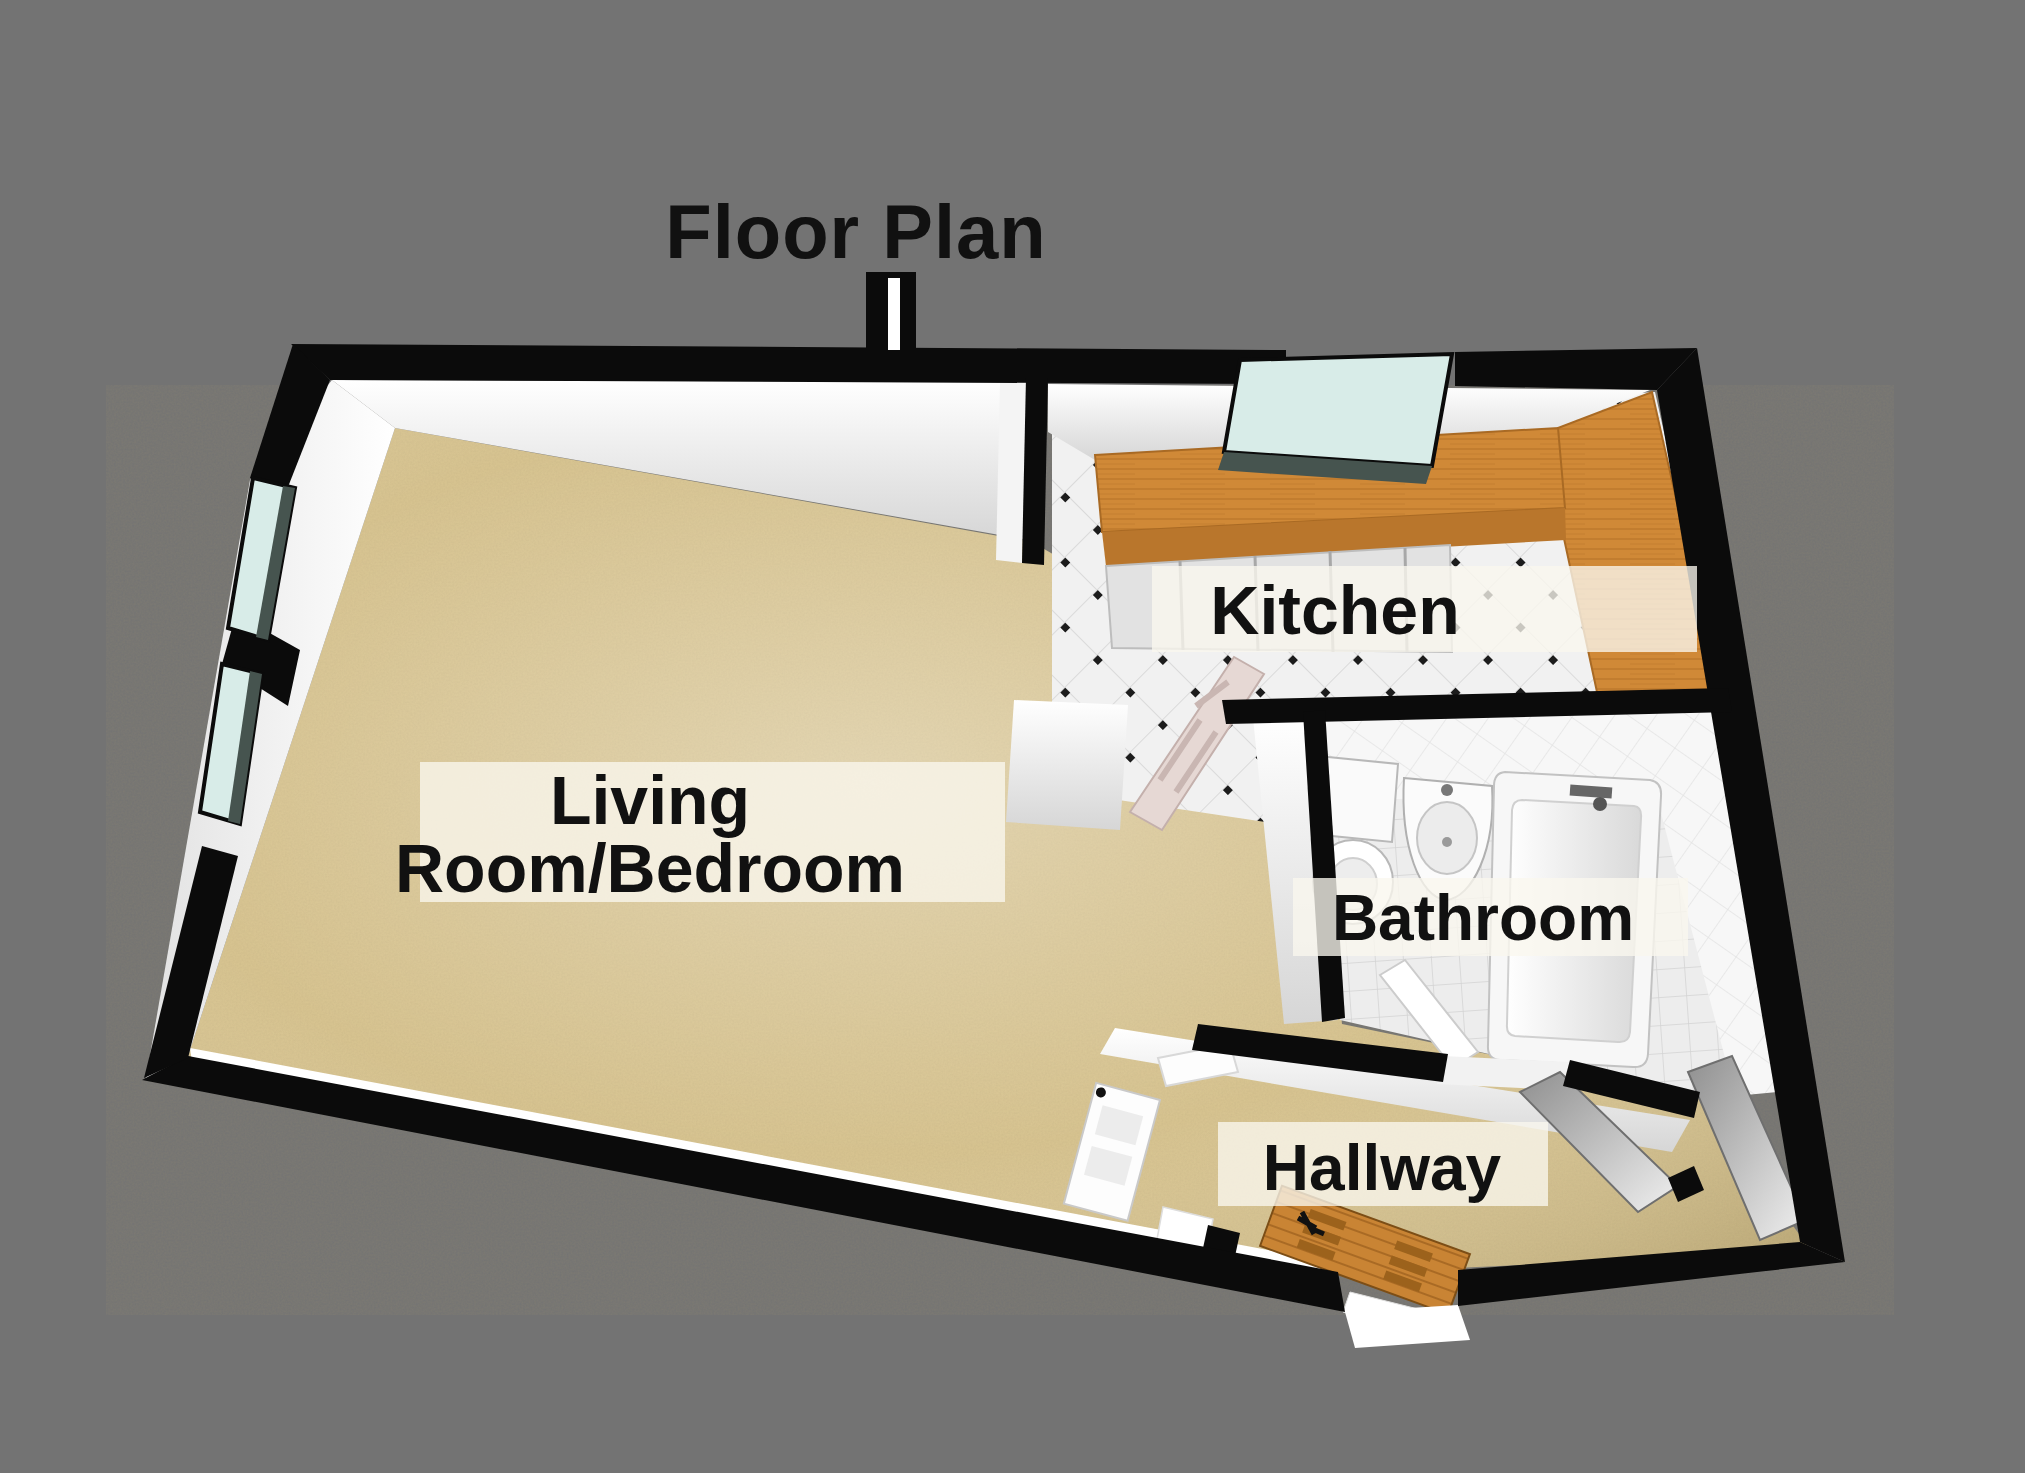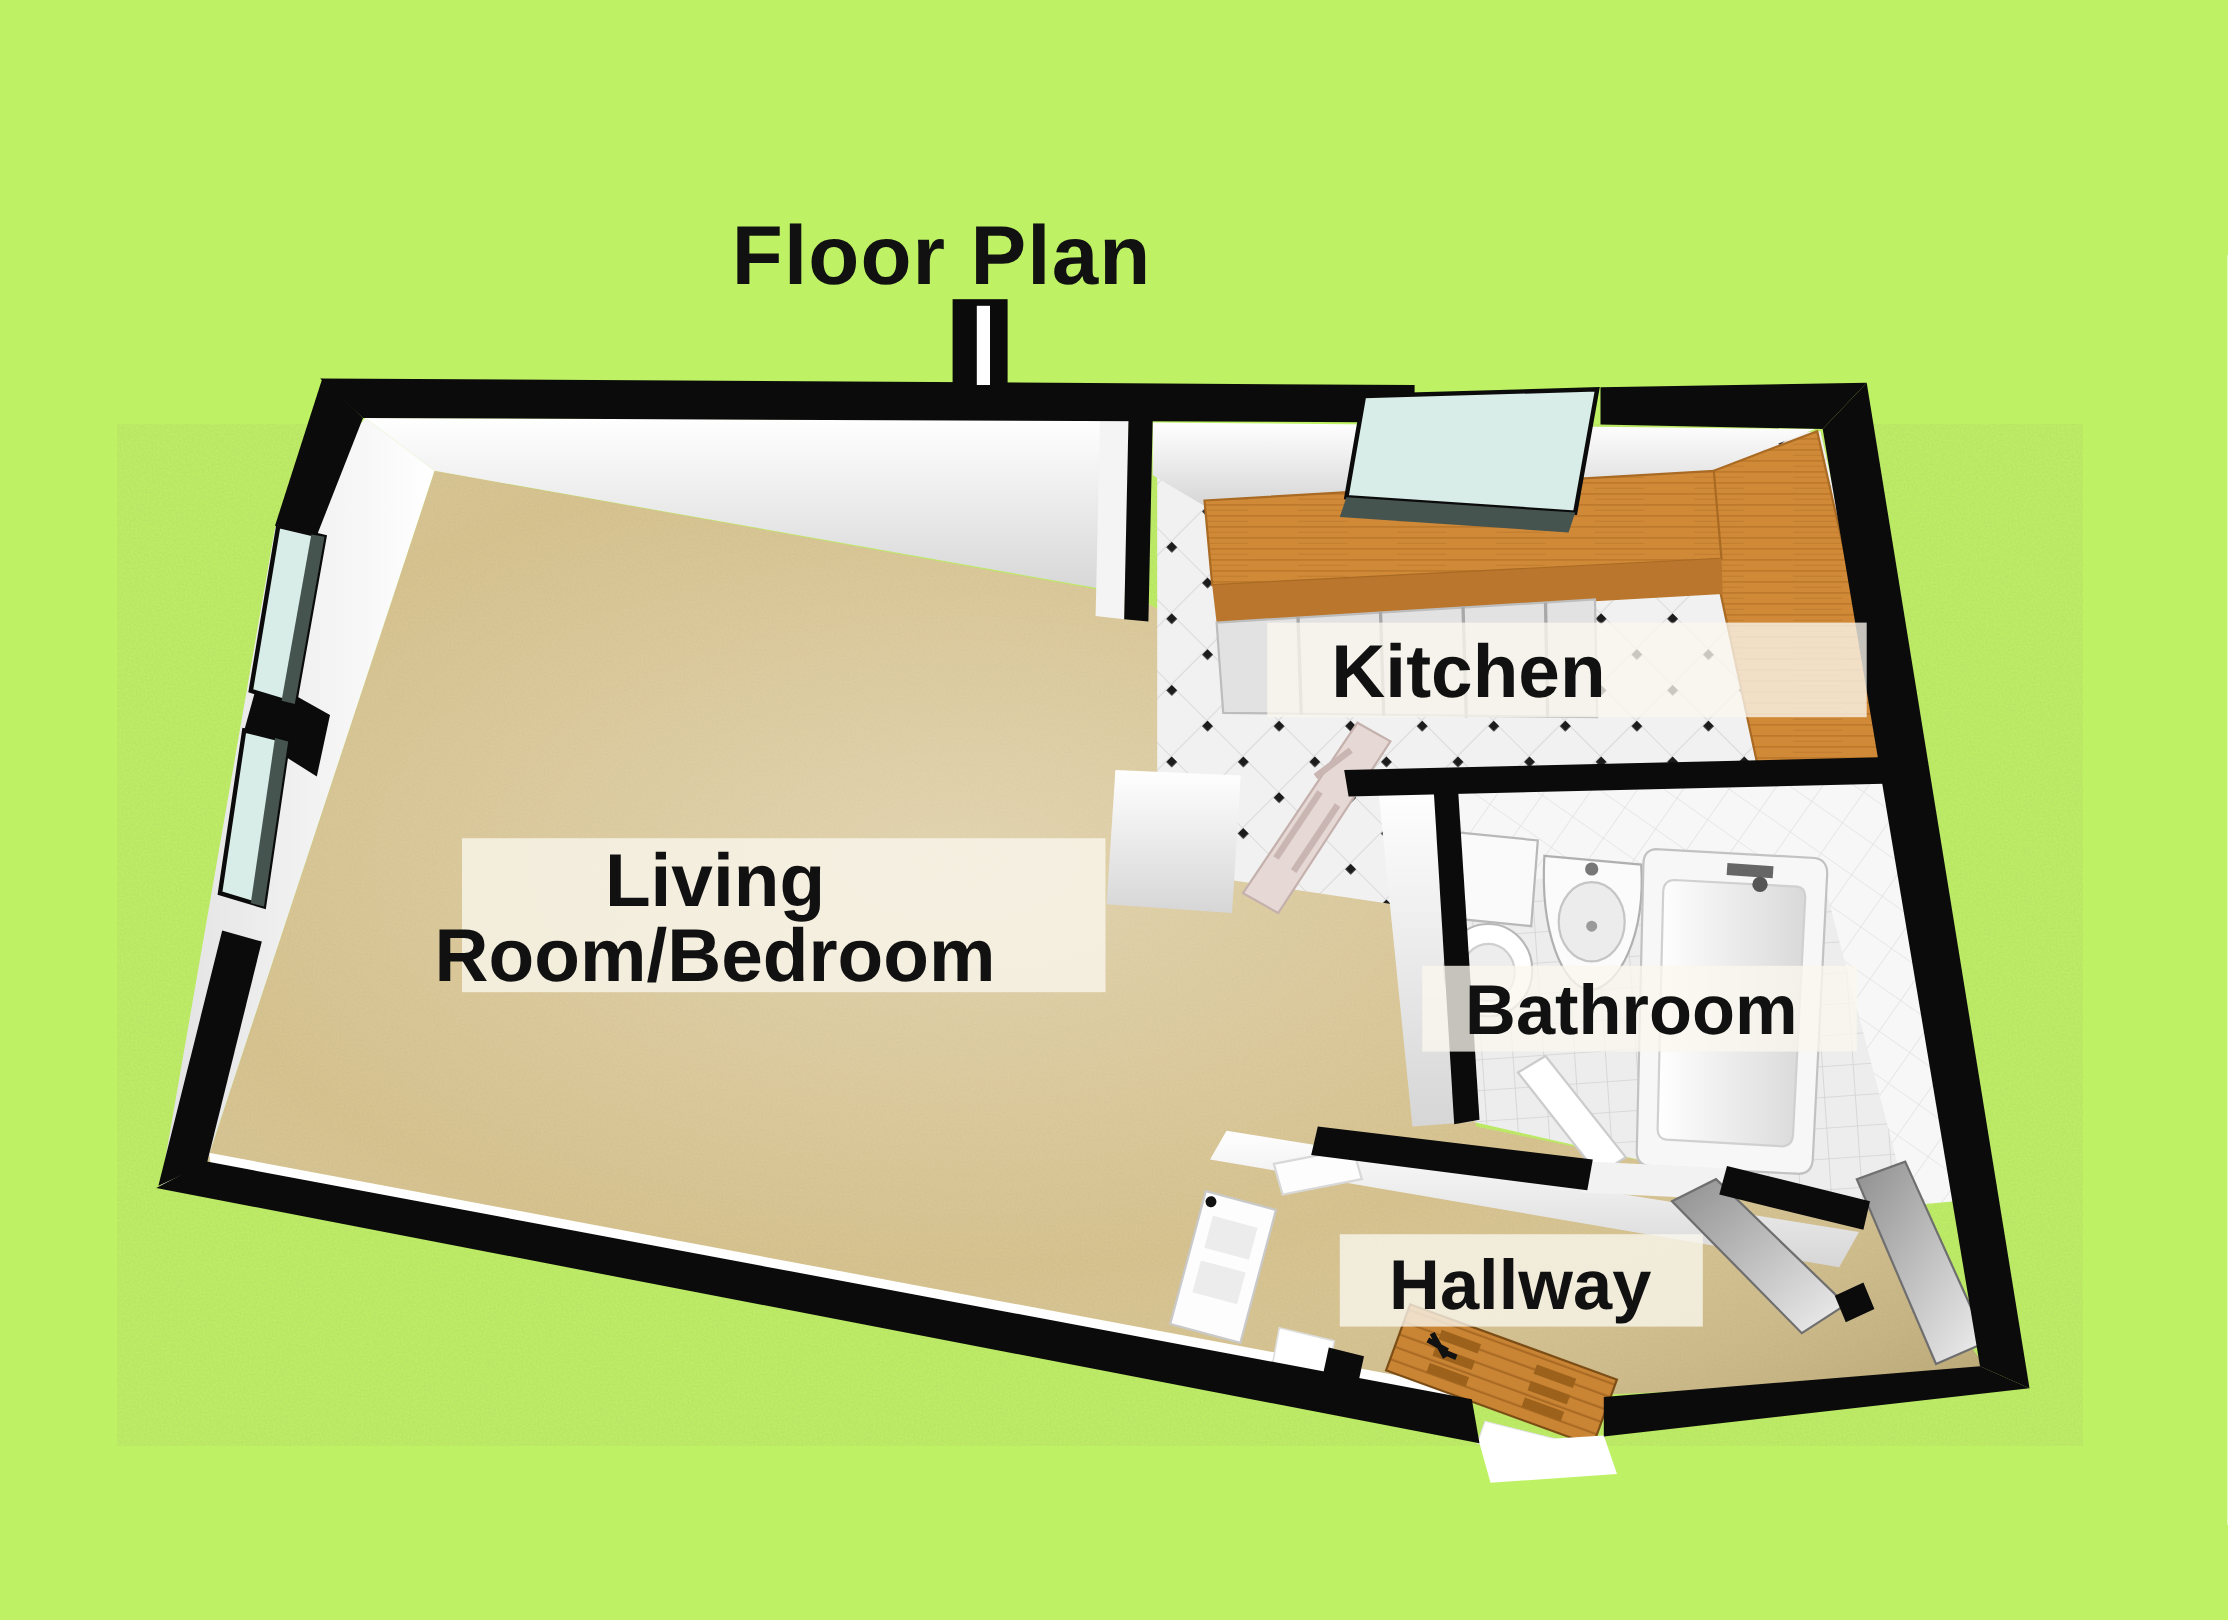--- a/index.html
+++ b/index.html
@@ -1,16 +1,16 @@
 <!DOCTYPE html>
 <html><head>
 <meta charset="utf-8">
 <style>
   html,body{margin:0;padding:0;background:#ffffff;}
-  .page{position:relative;width:2025px;height:1473px;background:#bef264;overflow:hidden;
+  .page{position:relative;width:2025px;height:1473px;background:#737373;overflow:hidden;
         font-family:"Liberation Sans",sans-serif;}
   svg{display:block;}
   text{font-family:"Liberation Sans",sans-serif;font-weight:bold;fill:#111111;}
   .title{font-size:76px;letter-spacing:1px;}
   .room-label{font-size:68px;}
   .room-label.small{font-size:64px;}
   .label-strip{fill:#faf7ee;fill-opacity:0.78;}
 </style>
 </head>
 <body>

